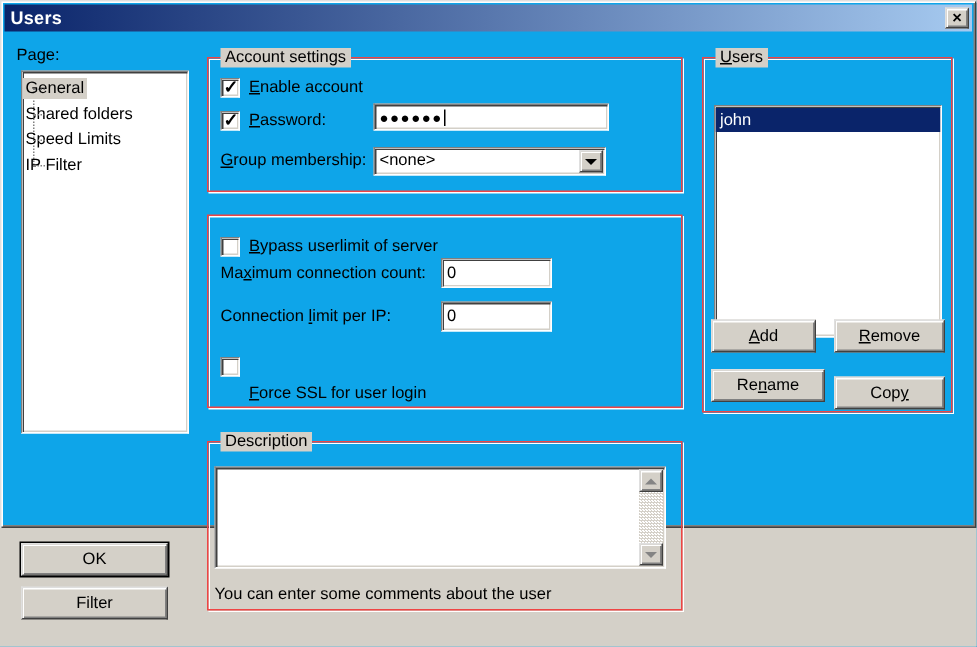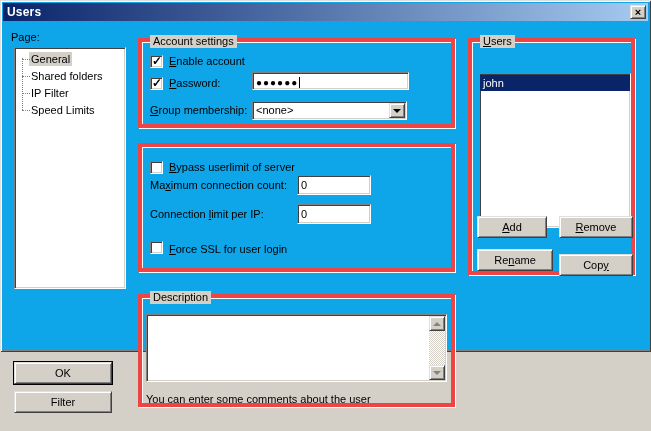--- a/index.html
+++ b/index.html
@@ -13,26 +13,26 @@
     border:1px solid;border-color:#dfdfdf #404040 #404040 #dfdfdf;
     box-shadow:inset 1px 1px 0 #ffffff,inset -1px -1px 0 #808080;
     display:flex;align-items:center;justify-content:center;padding:0;cursor:default;}
   .closebtn .x{font-size:11px;font-weight:bold;line-height:10px;color:#000;}
   .lbl{position:absolute;font-size:11px;color:#000;line-height:13px;white-space:nowrap;}
   .sunken{border:1px solid;border-color:#808080 #ffffff #ffffff #808080;
     box-shadow:inset 1px 1px 0 #404040,inset -1px -1px 0 #d4d0c8;background:#ffffff;}
   
   .tree{position:absolute;left:14px;top:47px;width:112px;height:242px;padding-top:3px;overflow:hidden;}
   .vline{position:absolute;left:7px;top:10px;height:52px;border-left:1px dotted #808080;}
-  .trow{position:relative;height:17px;line-height:17px;padding-left:14px;font-size:11px;white-space:nowrap;}
+  .trow{position:relative;height:17px;line-height:17px;font-size:11px;white-space:nowrap;}
   .trow::before{content:"";position:absolute;left:7px;top:8px;width:8px;border-top:1px dotted #808080;}
   .tlabel{padding:1px 2px;}
   .tlabel.selected{background:#d4d0c8;}
   
-  .group{position:absolute;border:4px solid #ef4444;box-shadow:1px 1px 0 #ffffff,inset 1px 1px 0 #ffffff;}
+  .group{position:absolute;border:1px solid #ef4444;box-shadow:1px 1px 0 #ffffff,inset 1px 1px 0 #ffffff;}
   .gtitle{position:absolute;top:-7px;left:8px;background:#d4d0c8;padding:0 3px;font-size:11px;line-height:13px;white-space:nowrap;}
   
   .checkbox{position:absolute;width:13px;height:13px;background:#fff;
     border:1px solid;border-color:#808080 #ffffff #ffffff #808080;
     box-shadow:inset 1px 1px 0 #404040,inset -1px -1px 0 #d4d0c8;}
   .checkbox.checked::after{content:"✓";position:absolute;left:1px;top:-2px;font-size:12px;font-weight:bold;color:#000;}
   
   .field{position:absolute;background:#ffffff;font-size:11px;line-height:14px;padding:2px 3px;white-space:nowrap;overflow:hidden;}
   .pw{font-size:10px;letter-spacing:1px;font-weight:bold;line-height:13px;padding-top:3px;}
   .caret{display:inline-block;width:1px;height:11px;background:#000;vertical-align:-2px;margin-left:1px;}
@@ -80,24 +80,24 @@
   <div class="lbl" style="left:11px;top:31px">Page:</div>
   <div class="tree sunken">
     <div class="vline"></div>
     <div class="trow">
       <span class="tlabel selected">General</span>
     </div>
     <div class="trow">
       <span class="tlabel">Shared folders</span>
     </div>
     <div class="trow">
-      <span class="tlabel">IP Filter</span>
+      <span class="tlabel">Speed Limits</span>
     </div>
     <div class="trow">
-      <span class="tlabel">Speed Limits</span>
+      <span class="tlabel">IP Filter</span>
     </div>
   </div>
 
   <button class="btn default" style="left:14px;top:362px;width:98px;height:22px">OK</button>
   <button class="btn" style="left:14px;top:391px;width:98px;height:22px">Filter</button>
 
   <div class="group" style="left:138px;top:38px;width:317px;height:90px">
     <span class="gtitle">Account settings</span>
     <span class="checkbox checked" style="left:8px;top:13px"></span>
     <span class="lbl" style="left:27px;top:13px"><u>E</u>nable account</span>
@@ -114,21 +114,21 @@
   </div>
 
   <div class="group" style="left:138px;top:143px;width:317px;height:129px">
     <span class="checkbox" style="left:8px;top:14px"></span>
     <span class="lbl" style="left:27px;top:14px"><u>B</u>ypass userlimit of server</span>
     <span class="lbl" style="left:8px;top:32px">Ma<u>x</u>imum connection count:</span>
     <div class="field sunken" style="left:155px;top:28px;width:74px;height:20px">0</div>
     <span class="lbl" style="left:8px;top:61px">Connection <u>l</u>imit per IP:</span>
     <div class="field sunken" style="left:155px;top:57px;width:74px;height:20px">0</div>
     <span class="checkbox" style="left:8px;top:94px"></span>
-    <span class="lbl" style="left:27px;top:96px"><u>F</u>orce SSL for user login</span>
+    <span class="lbl" style="left:27px;top:112px"><u>F</u>orce SSL for user login</span>
   </div>
 
   <div class="group" style="left:138px;top:294px;width:317px;height:113px">
     <span class="gtitle">Description</span>
     <div class="textarea sunken" style="left:4px;top:16px;width:301px;height:68px">
       <span class="lbl" style="left:3px;top:2px"></span>
       <div class="vscroll">
         <div class="sbtn">
             <span class="tri-up"></span>
           </div>

